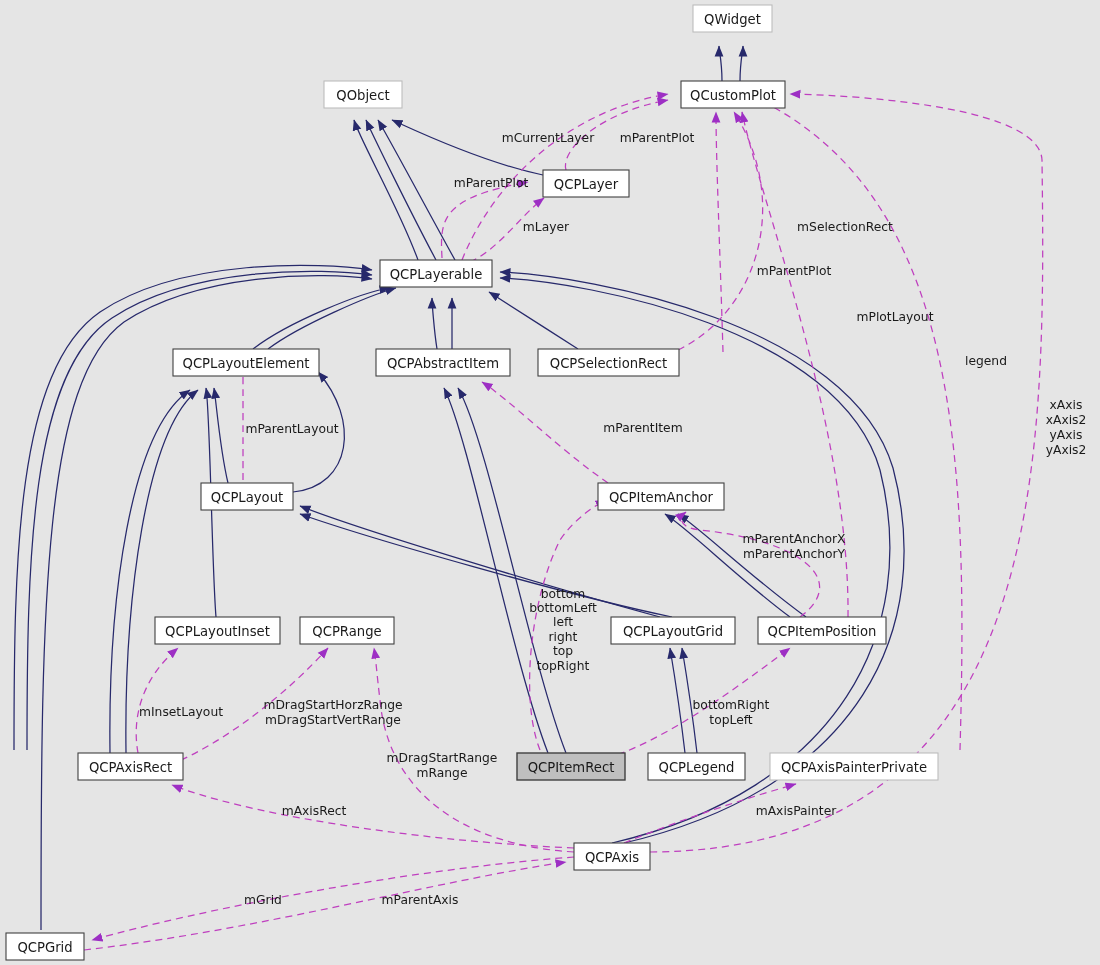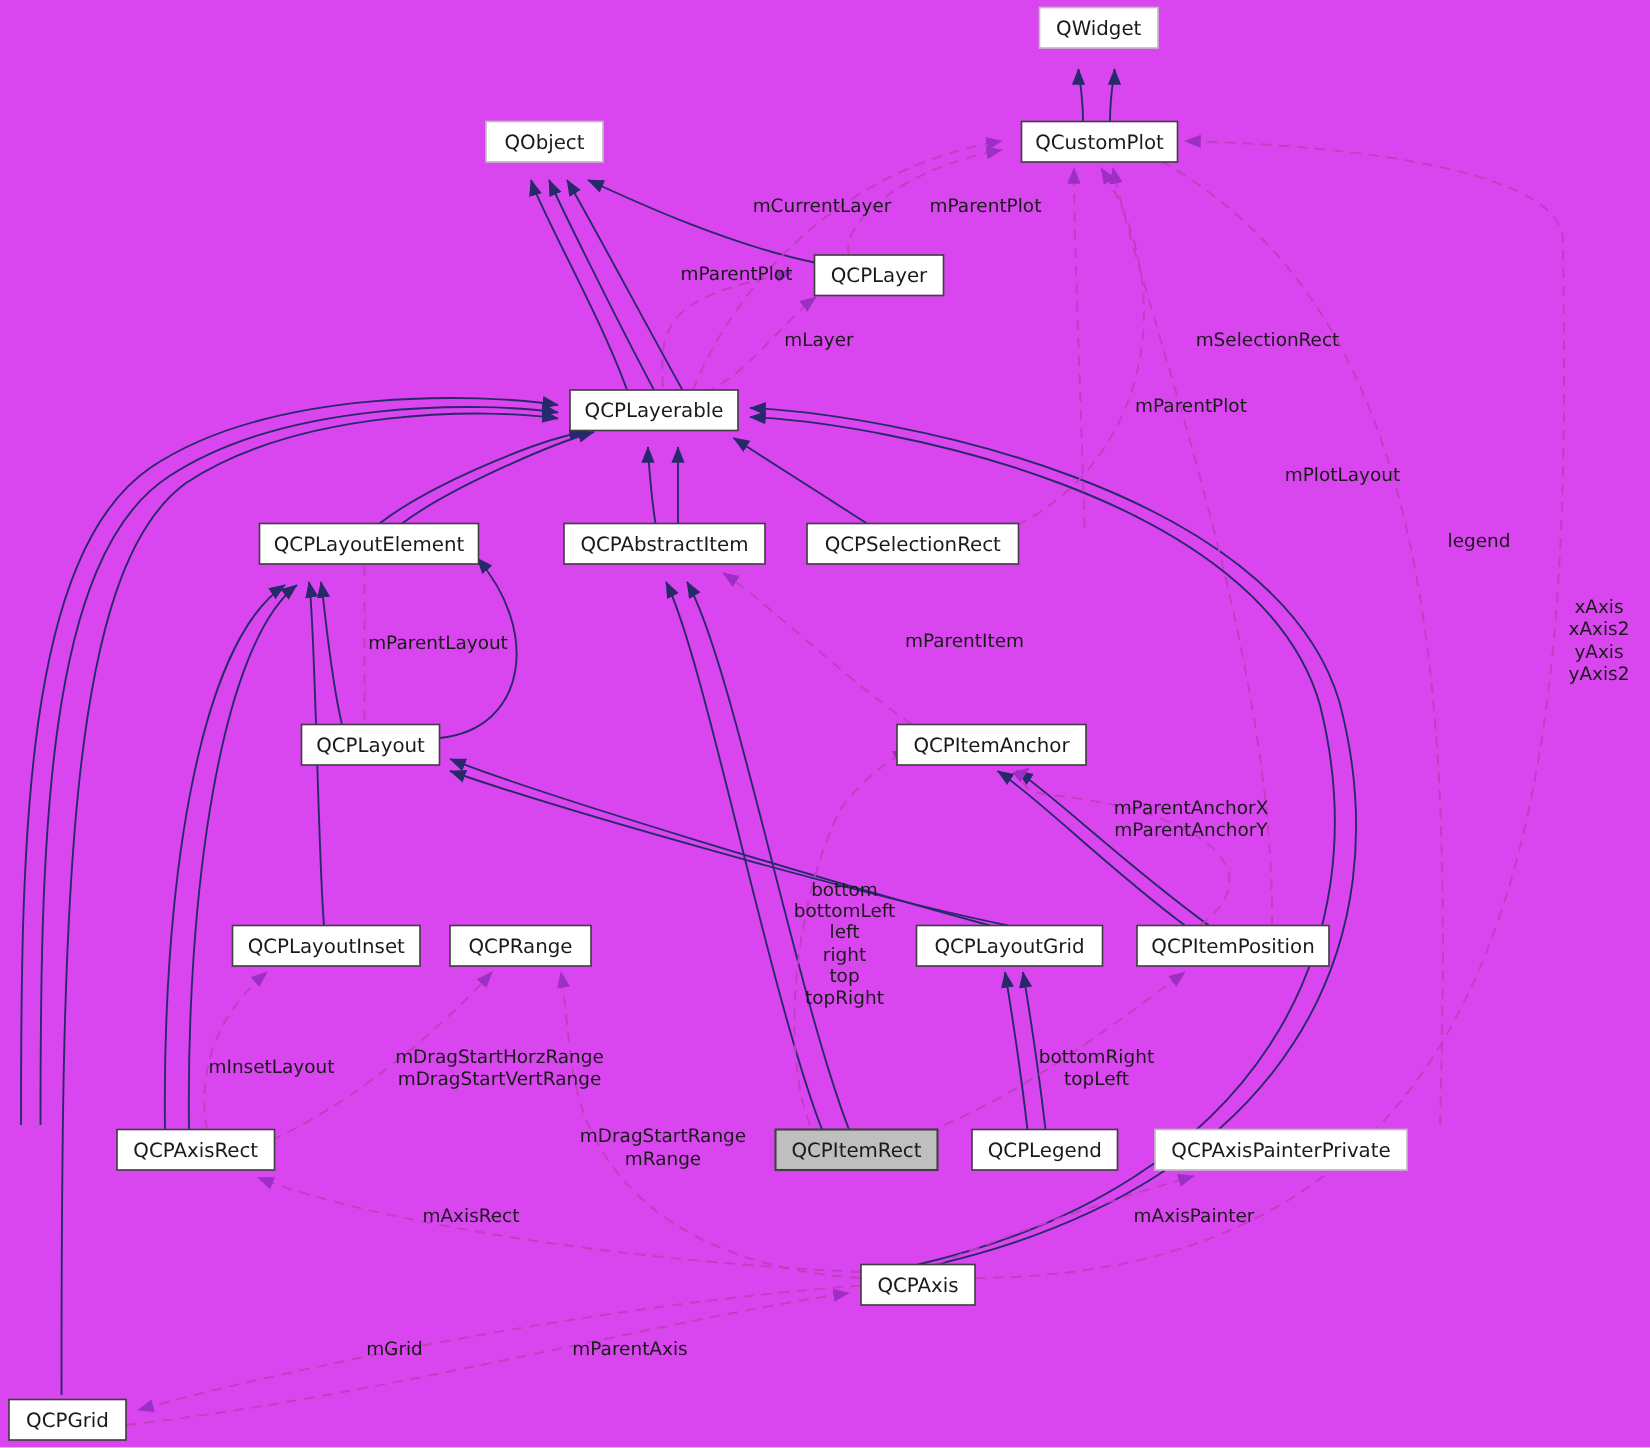--- a/index.html
+++ b/index.html
@@ -3,21 +3,21 @@
 <meta charset="utf-8">
 <style>
   html, body {
     margin: 0; padding: 0;
     background: #ffffff;
   }
   #diagram-root {
     position: relative;
     width: 1100px;
     height: 965px;
-    background: #d946ef;
+    background: #e5e5e5;
     font-family: "DejaVu Sans", sans-serif;
     overflow: hidden;
   }
   svg#uml-canvas {
     position: absolute;
     top: 0; left: 0;
     width: 1100px;
     height: 965px;
   }
   .node-box {

